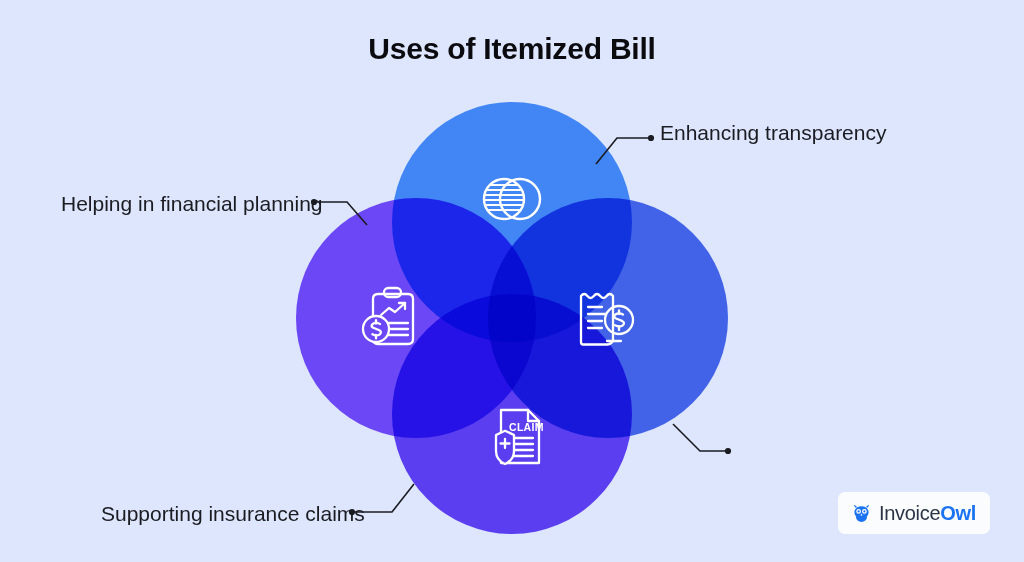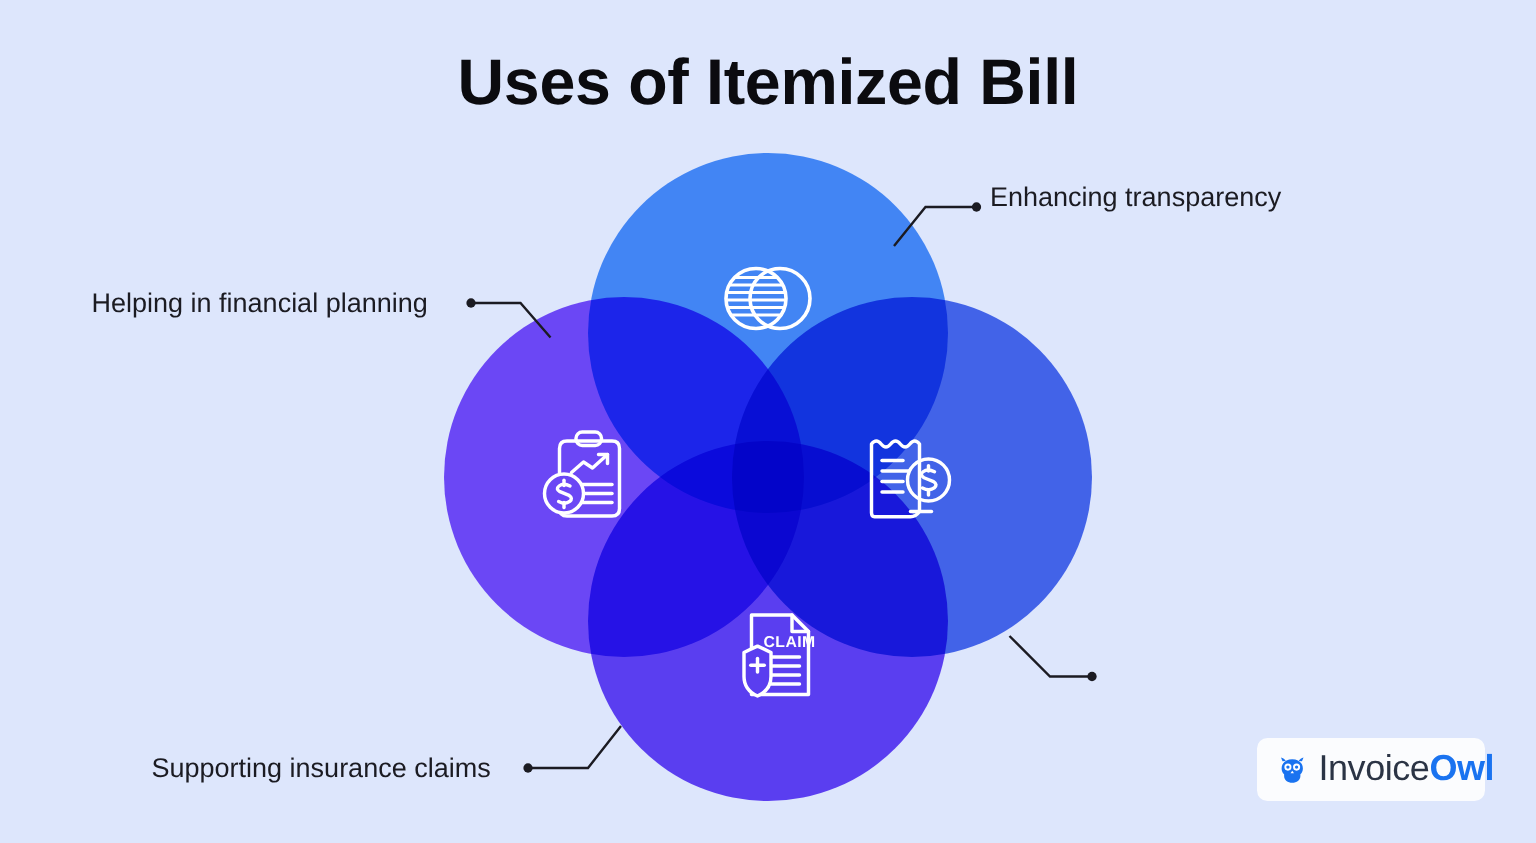--- a/index.html
+++ b/index.html
@@ -21,21 +21,21 @@
     height: 562px;
   }
 
   
   #page-title {
     position: absolute;
     left: 0;
     top: 32px;
     width: 1024px;
     text-align: center;
-    font-size: 43px;
+    font-size: 30px;
     font-weight: bold;
     color: #0b0b0f;
     letter-spacing: -0.2px;
     line-height: 1.1;
   }
 
   
   #venn {
     position: absolute;
     left: 296px;
@@ -74,21 +74,21 @@
   
   #leaders {
     position: absolute;
     inset: 0;
     width: 1024px;
     height: 562px;
     pointer-events: none;
   }
   .callout-label {
     position: absolute;
-    font-size: 18px;
+    font-size: 21px;
     color: #1b1b22;
     white-space: nowrap;
     line-height: 1;
   }
   #label-transparency { left: 660px; top: 122px; }
   #label-billing      { left: 738px; top: 439px; }
   #label-planning     { left: 61px;  top: 193px; }
   #label-claims       { left: 101px; top: 503px; }
 
   
@@ -101,21 +101,21 @@
     background: #fbfcfe;
     border-radius: 7px;
     display: flex;
     align-items: center;
     gap: 7px;
     padding-left: 13px;
     box-sizing: border-box;
   }
   #logo-owl-icon { width: 21px; height: 21px; display: block; flex: none; }
   #logo-wordmark {
-    font-size: 24px;
+    font-size: 20px;
     line-height: 1;
     letter-spacing: -0.3px;
     white-space: nowrap;
   }
   #logo-word-invoice { color: #2b3445; }
   #logo-word-owl { color: #1a73f0; font-weight: bold; }
 </style>
 </head>
 <body>
 

